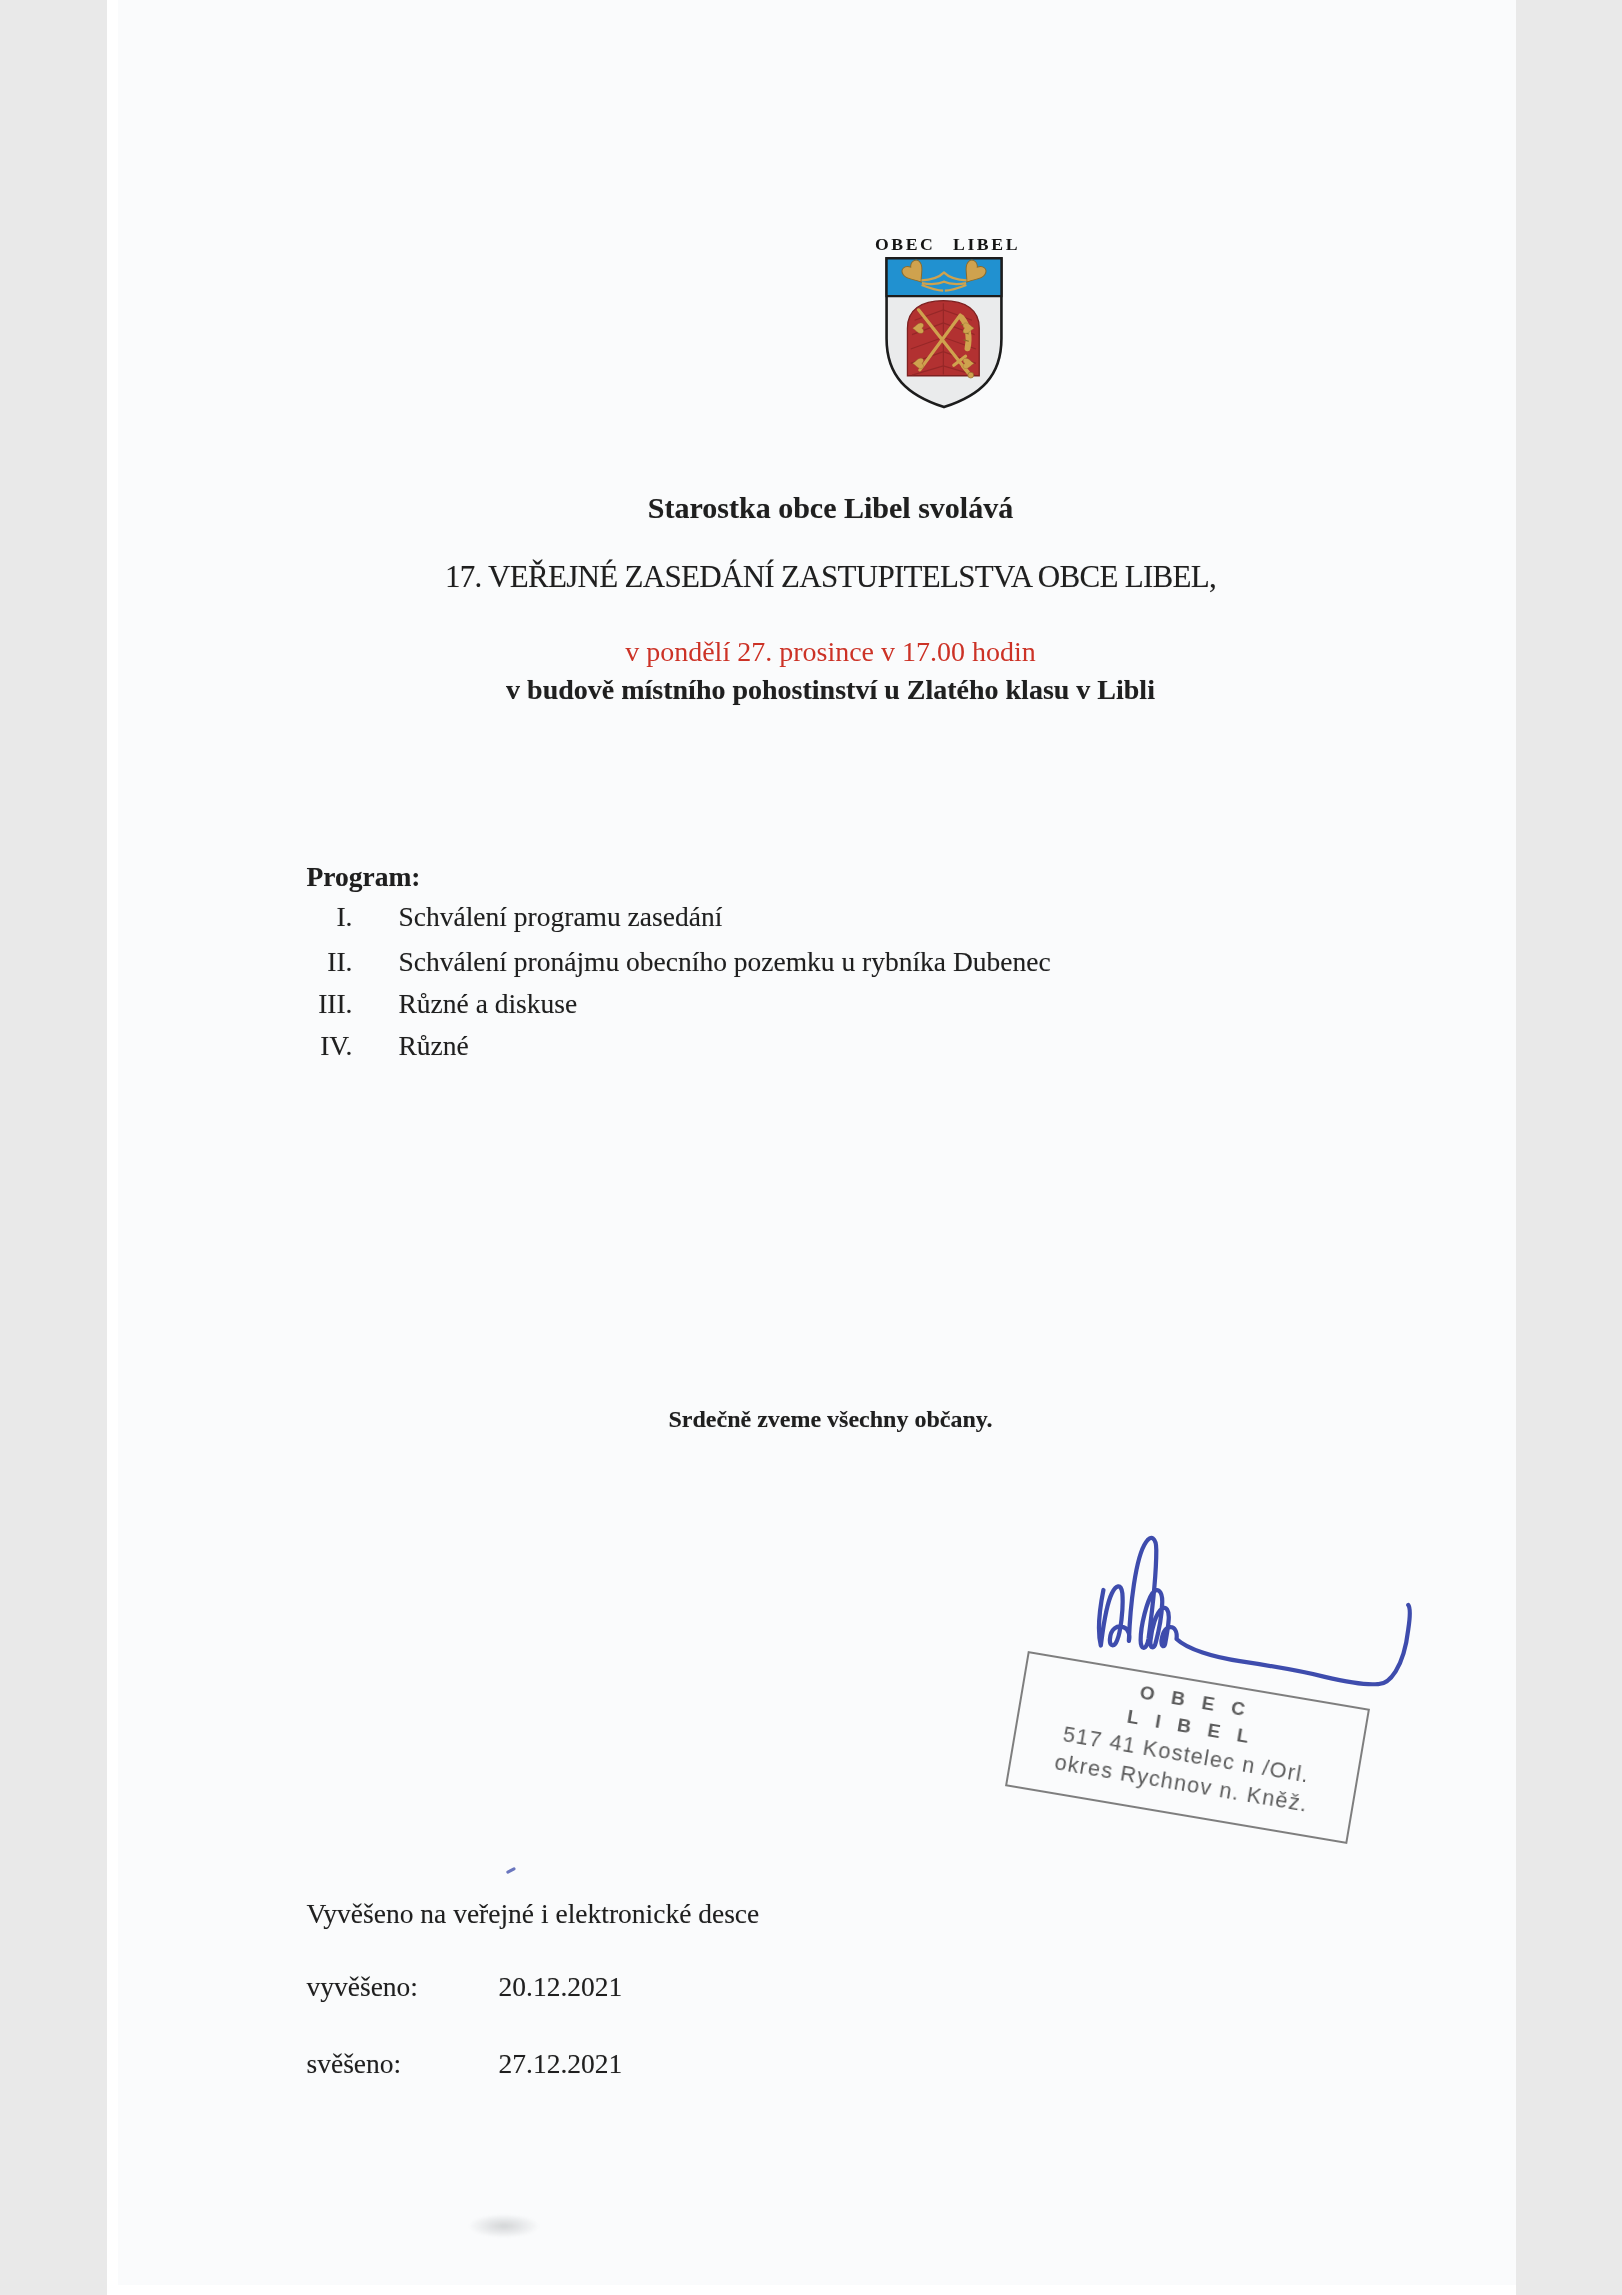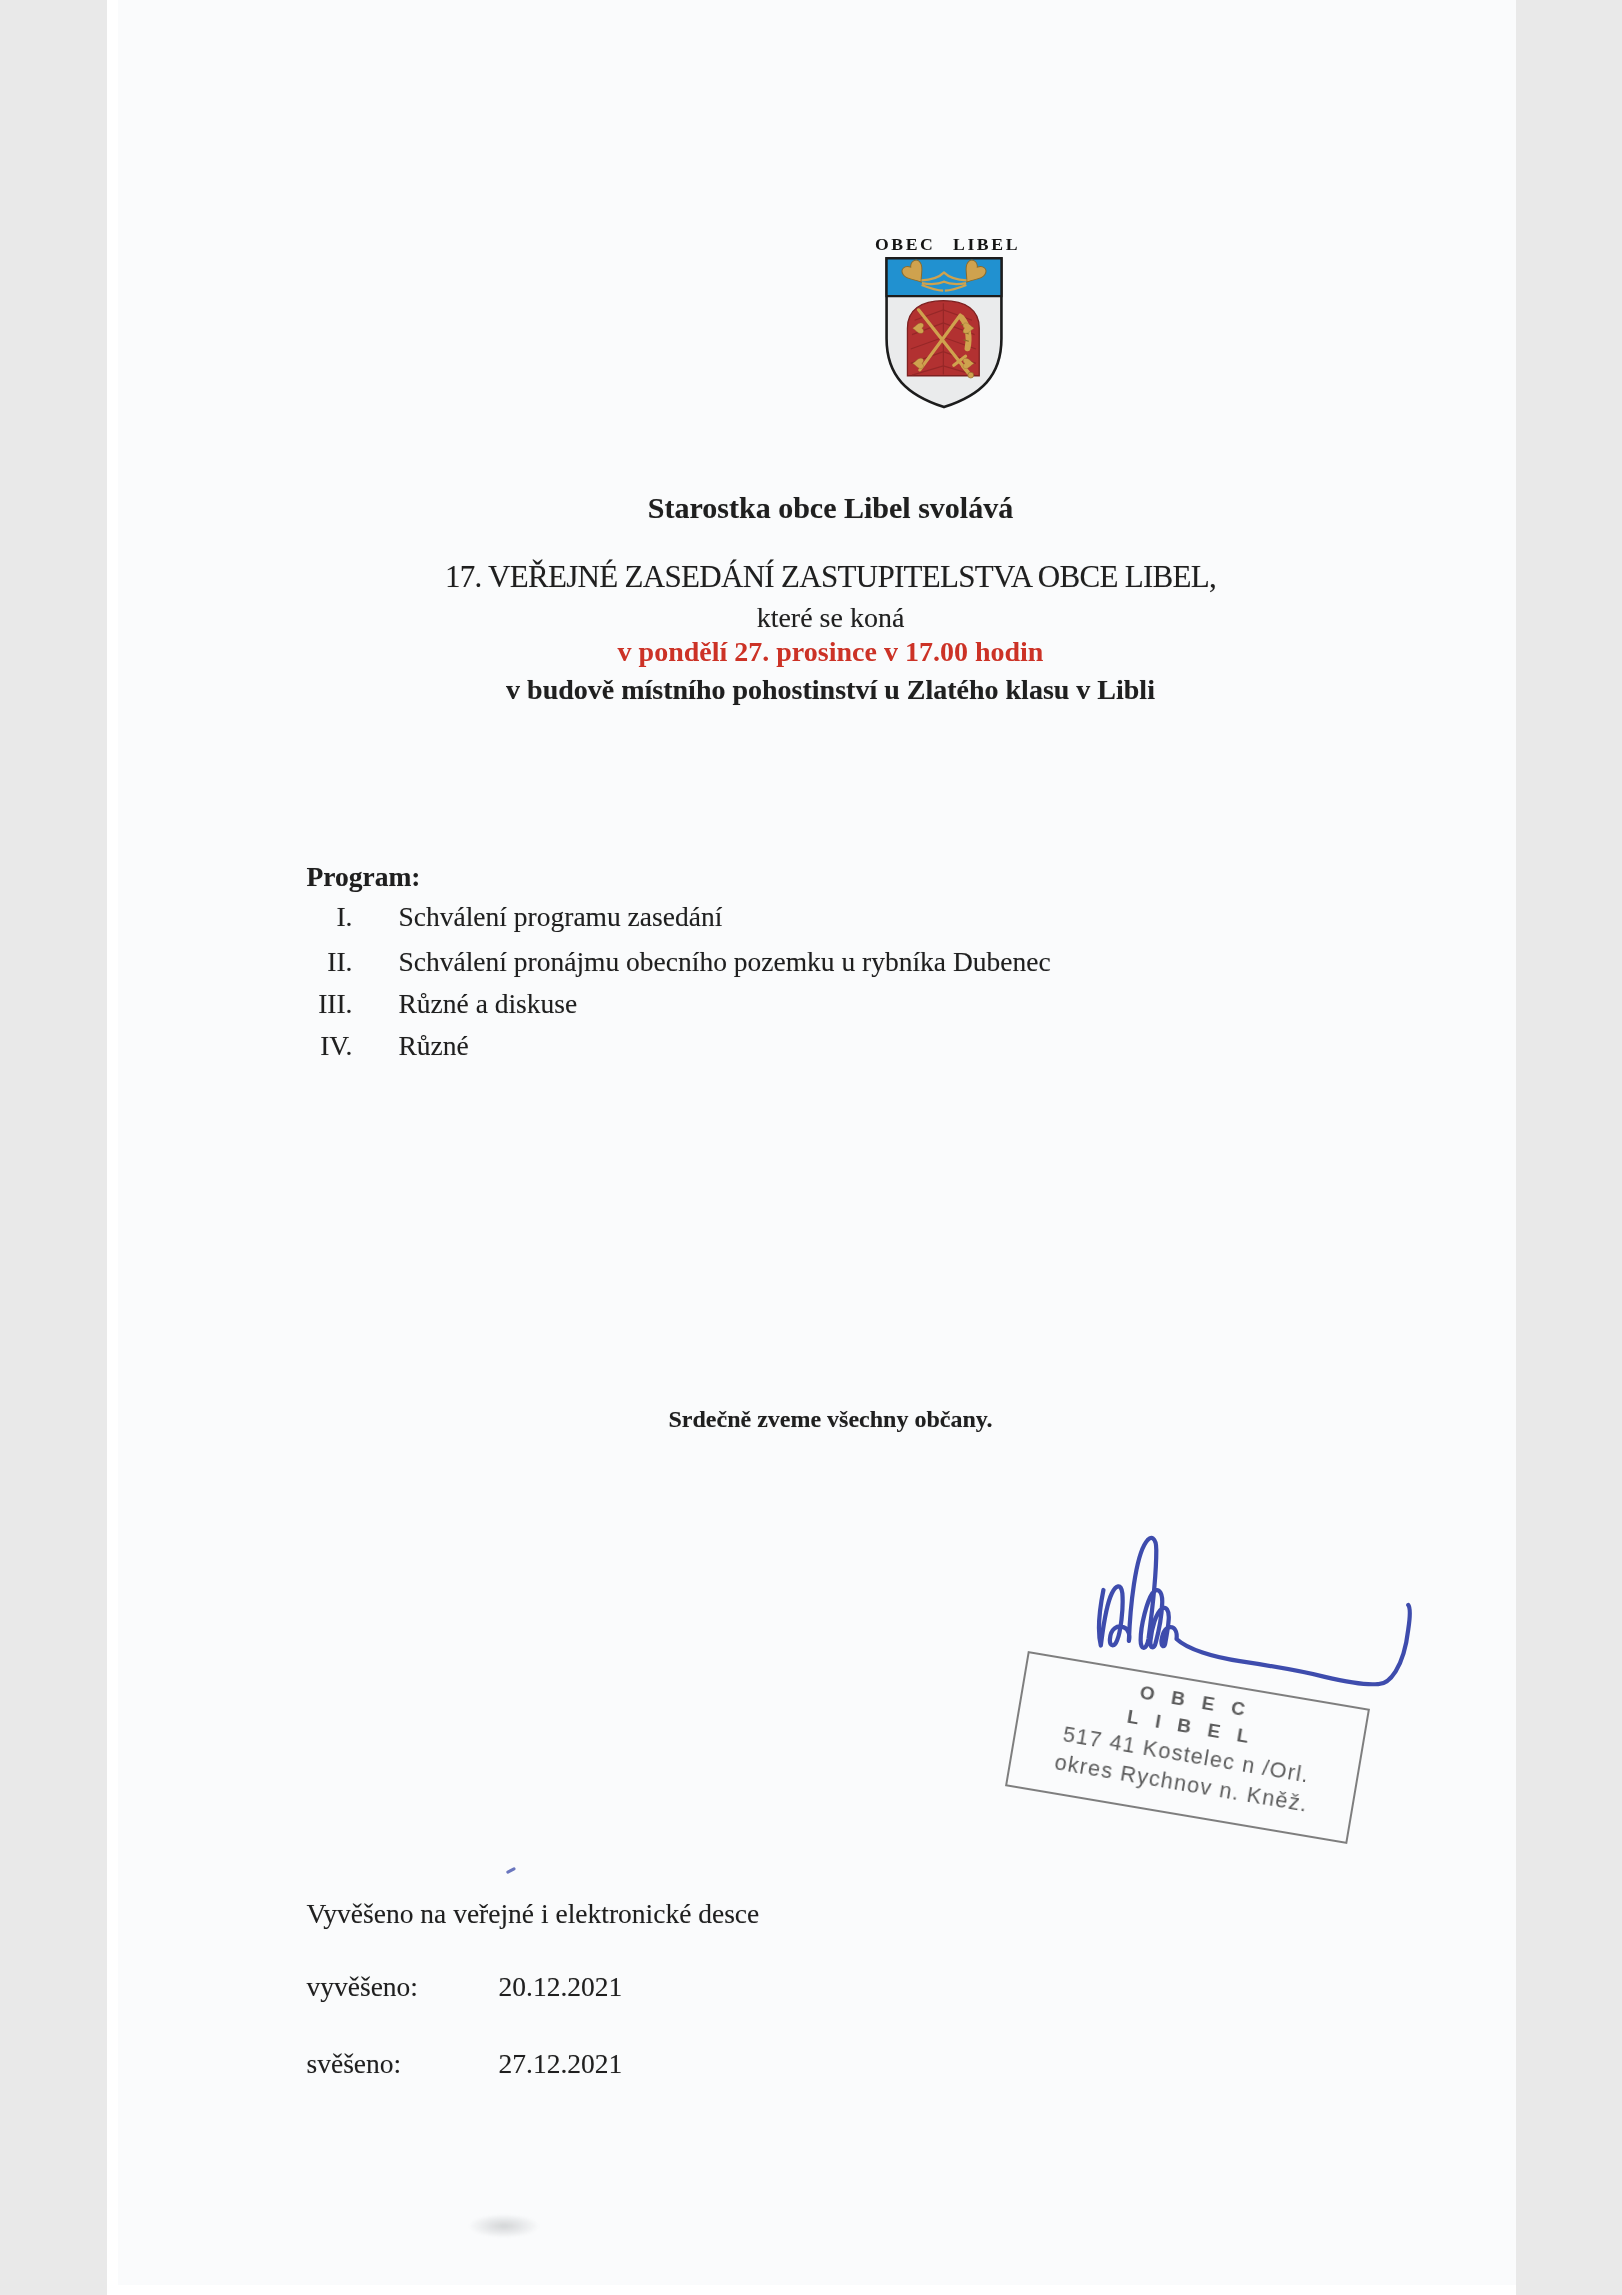--- a/index.html
+++ b/index.html
@@ -18,21 +18,21 @@
   .coa-caption{
     position:absolute;left:743px;top:234px;width:196px;text-align:center;
     font-weight:bold;font-size:17.7px;letter-spacing:2.6px;word-spacing:10.5px;color:#151515;
   }
   .coa-svg{position:absolute;left:775px;top:255px;}
 
   
   .heading{top:448px;font-weight:bold;font-size:30px;margin-top:44px;}
   .t1{top:560px;font-size:31px;letter-spacing:-0.7px;}
   .t2{top:603px;font-size:28px;}
-  .t3{top:637px;font-size:28px;font-weight:bold;color:#cc3226;text-shadow:none;}
+  .t3{top:637px;font-size:28px;font-weight:normal;color:#cc3226;text-shadow:none;}
   .t4{top:675px;font-size:28px;font-weight:bold;}
   .prog-intro{top:751px;font-size:28px;font-weight:bold;}
 
   
   .prog-label{left:200px;top:862px;font-size:27.5px;font-weight:bold;}
   .prog-row{left:167px;font-size:27.5px;}
   .prog-row .num{display:inline-block;width:79px;text-align:right;}
   .prog-row .itm{display:inline-block;margin-left:46px;}
 
   .invite{top:1407px;font-size:24px;font-weight:bold;}
@@ -111,21 +111,20 @@
     <g fill="#cfa24e" stroke="#8a6a2a" stroke-width="1">
       <path transform="translate(54,112) rotate(90) scale(0.5)" d="M0,-14 C-5,-22 -16,-21 -16,-11 C-16,-2 -7,3 0,14 C7,3 16,-2 16,-11 C16,-21 5,-22 0,-14 Z"></path>
       <path transform="translate(134,112) rotate(-90) scale(0.5)" d="M0,-14 C-5,-22 -16,-21 -16,-11 C-16,-2 -7,3 0,14 C7,3 16,-2 16,-11 C16,-21 5,-22 0,-14 Z"></path>
       <path transform="translate(54,166) rotate(90) scale(0.5)" d="M0,-14 C-5,-22 -16,-21 -16,-11 C-16,-2 -7,3 0,14 C7,3 16,-2 16,-11 C16,-21 5,-22 0,-14 Z"></path>
       <path transform="translate(134,166) rotate(-90) scale(0.5)" d="M0,-14 C-5,-22 -16,-21 -16,-11 C-16,-2 -7,3 0,14 C7,3 16,-2 16,-11 C16,-21 5,-22 0,-14 Z"></path>
     </g>
   </svg>
 
   <div class="abs centered heading">Starostka obce Libel svolává</div>
   <div class="abs centered t1">17. VEŘEJNÉ ZASEDÁNÍ ZASTUPITELSTVA OBCE LIBEL,</div>
-  <div class="abs centered t2">které se koná</div>
   <div class="abs centered t3">v pondělí 27. prosince v 17.00 hodin</div>
   <div class="abs centered t4">v budově místního pohostinství u Zlatého klasu v Libli</div>
 
   <div class="abs prog-label">Program:</div>
   <div class="abs prog-row" style="top:902px">
     <span class="num">I.</span><span class="itm">Schválení programu zasedání</span>
   </div>
   <div class="abs prog-row" style="top:947px">
     <span class="num">II.</span><span class="itm">Schválení pronájmu obecního pozemku u rybníka Dubenec</span>
   </div>

